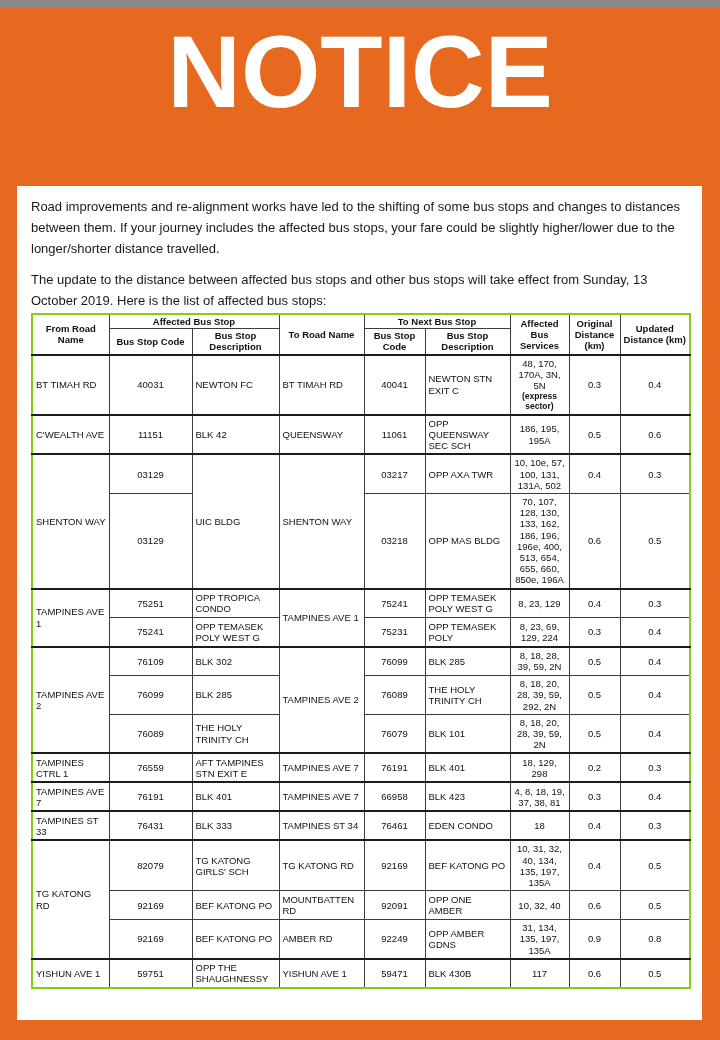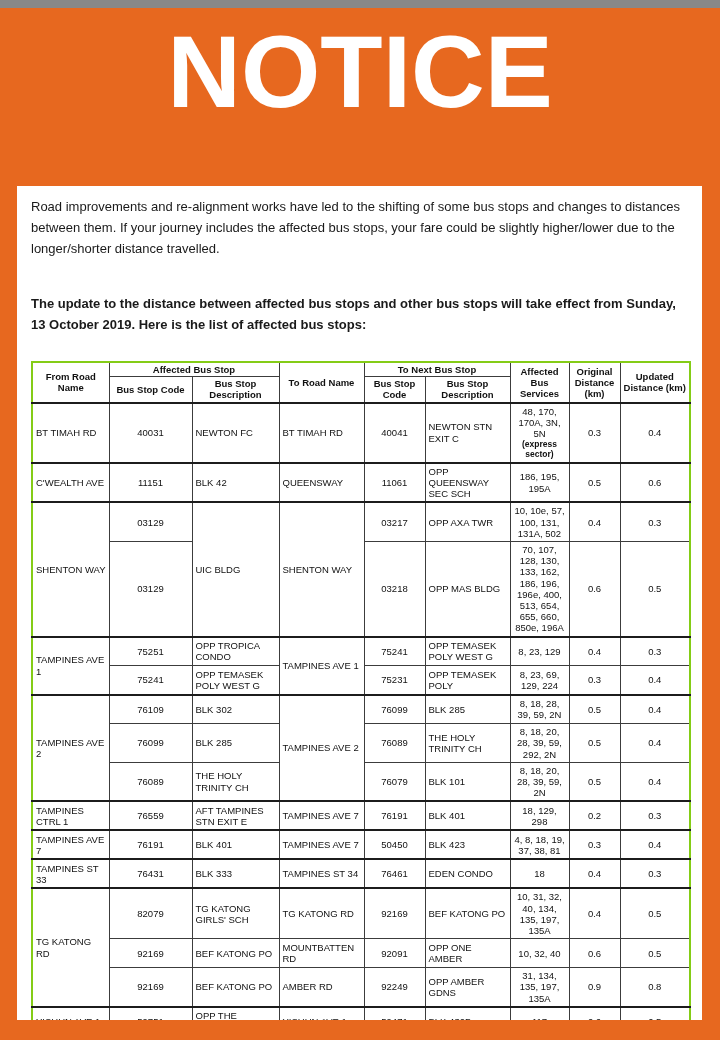--- a/index.html
+++ b/index.html
@@ -20,24 +20,24 @@
     color:#fff; font-size:102px; font-weight:bold; line-height:1;
     margin-top:13px; letter-spacing:0;
   }
   .banner .subtitle {
     color:#fff; font-size:45px; font-weight:bold; line-height:1;
     margin-top:5px; letter-spacing:0;
   }
   .panel {
     position:absolute; left:17px; top:178px; width:685px; height:834px;
     background:#fff; padding:10px 14px 6px 14px;
-    display:flex; flex-direction:column; overflow:hidden;gap:24px;
+    display:flex; flex-direction:column; overflow:hidden;
   }
   .panel p { margin:0 0 10px 0; font-size:13px; line-height:21px; color:#1a1a1a; }
-  .panel p.second { margin-bottom:2px;font-weight:bold; }
+  .panel p.second { margin-bottom:2px; }
 
   table.stops {
     border-collapse:collapse; table-layout:fixed;
     width:658px; font-size:9.5px; color:#111;
     border:2px solid #84cc16;
   }
   table.stops th, table.stops td {
     border:1px solid #3c3c3c;
     padding:2px 3px; vertical-align:middle;
     line-height:1.18; overflow:hidden;
@@ -198,21 +198,21 @@
             <td class="l">BLK 401</td>
             <td>18, 129, 298</td>
             <td>0.2</td>
             <td>0.3</td>
           </tr>
           <tr class="group-start">
             <td class="l">TAMPINES AVE 7</td>
             <td>76191</td>
             <td class="l">BLK 401</td>
             <td class="l">TAMPINES AVE 7</td>
-            <td>50450</td>
+            <td>66958</td>
             <td class="l">BLK 423</td>
             <td>4, 8, 18, 19, 37, 38, 81</td>
             <td>0.3</td>
             <td>0.4</td>
           </tr>
           <tr class="group-start">
             <td class="l">TAMPINES ST 33</td>
             <td>76431</td>
             <td class="l">BLK 333</td>
             <td class="l">TAMPINES ST 34</td>

